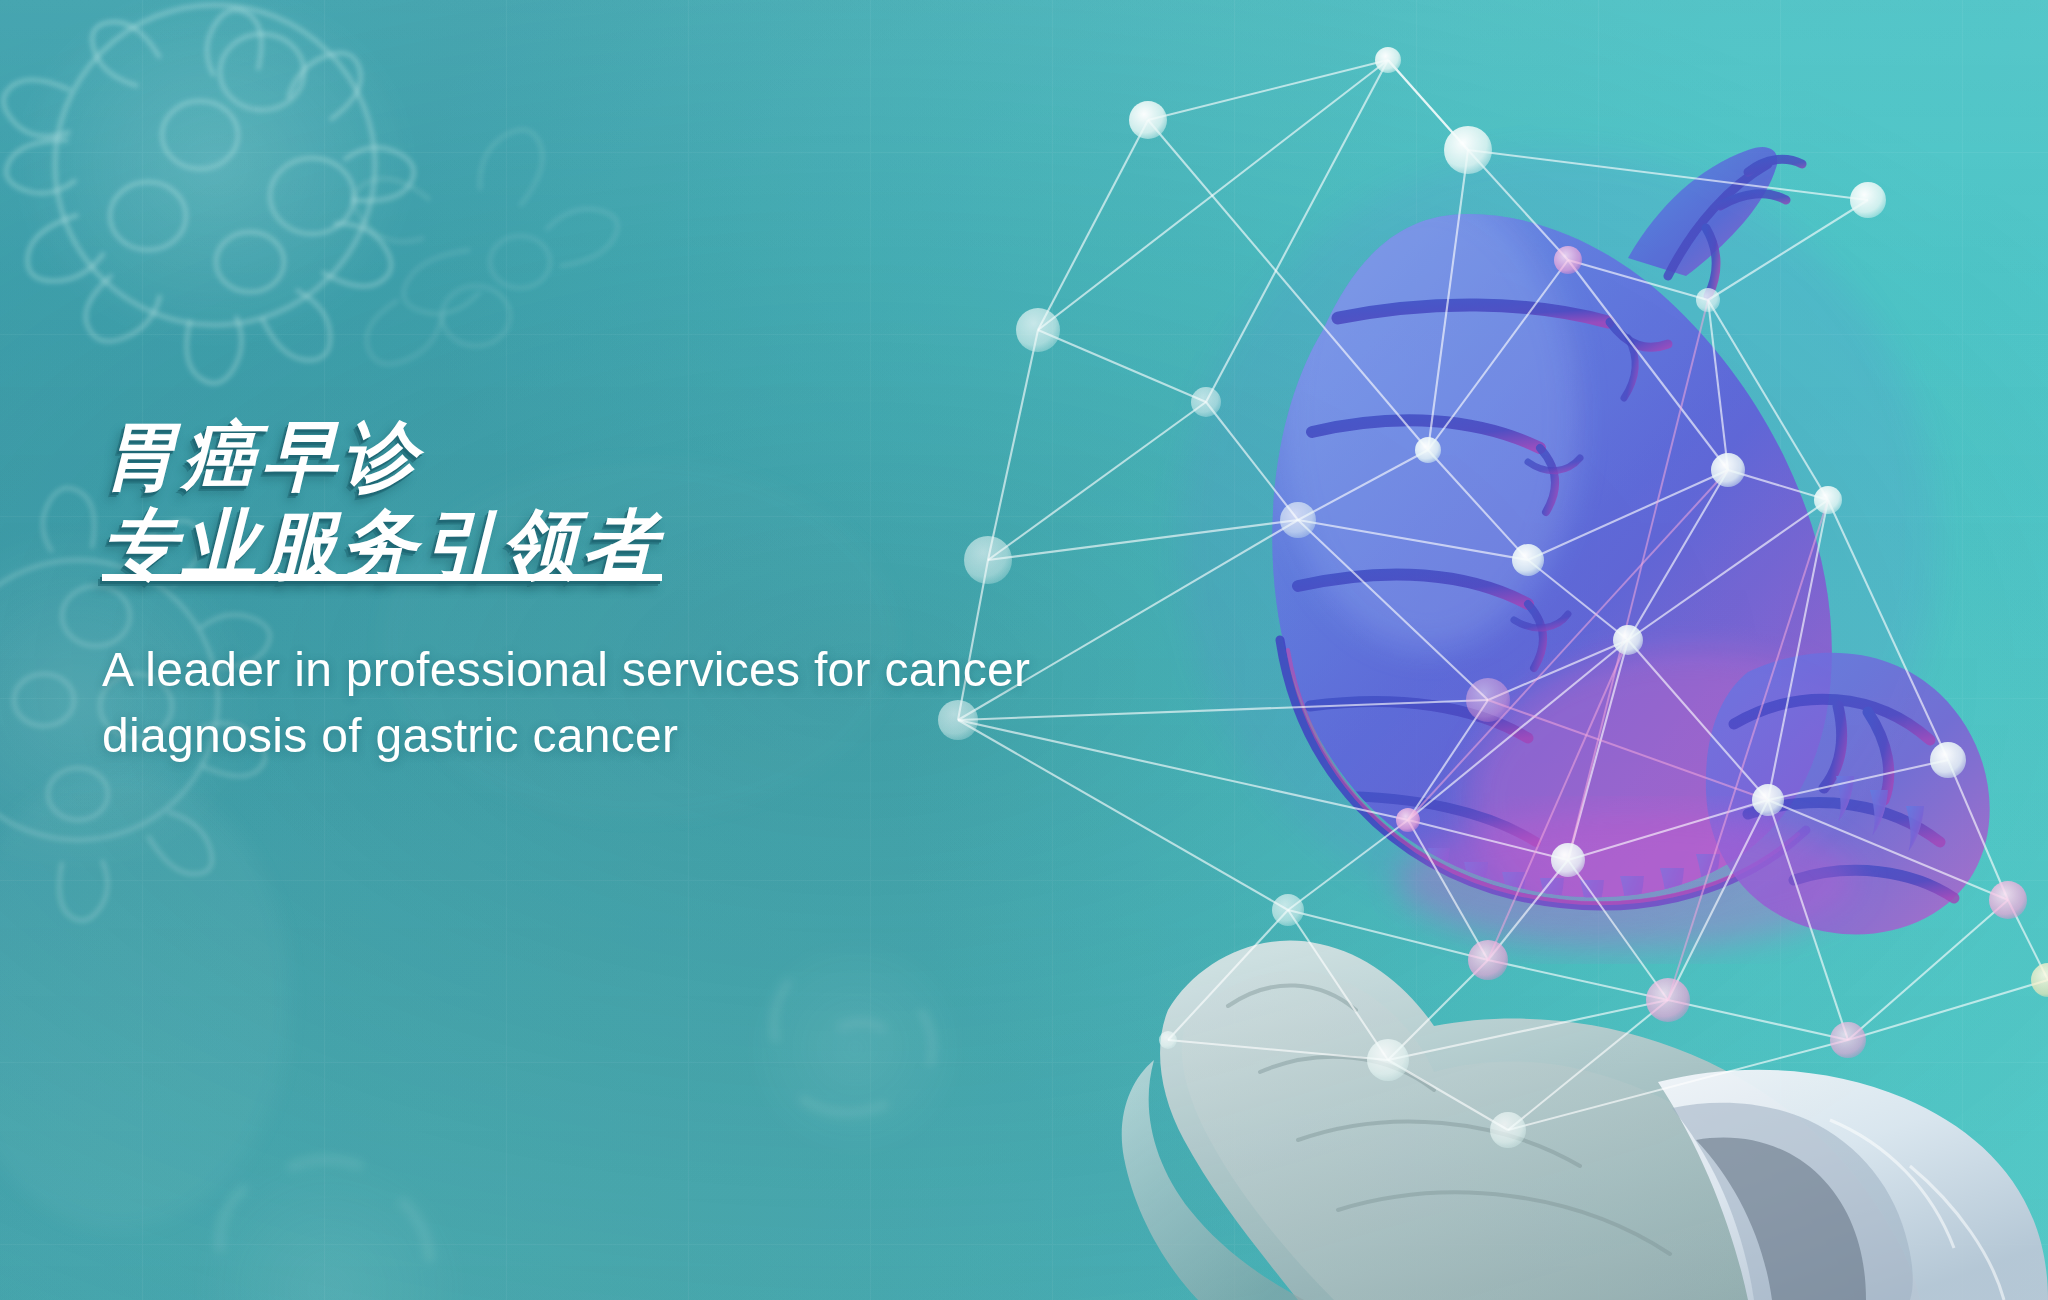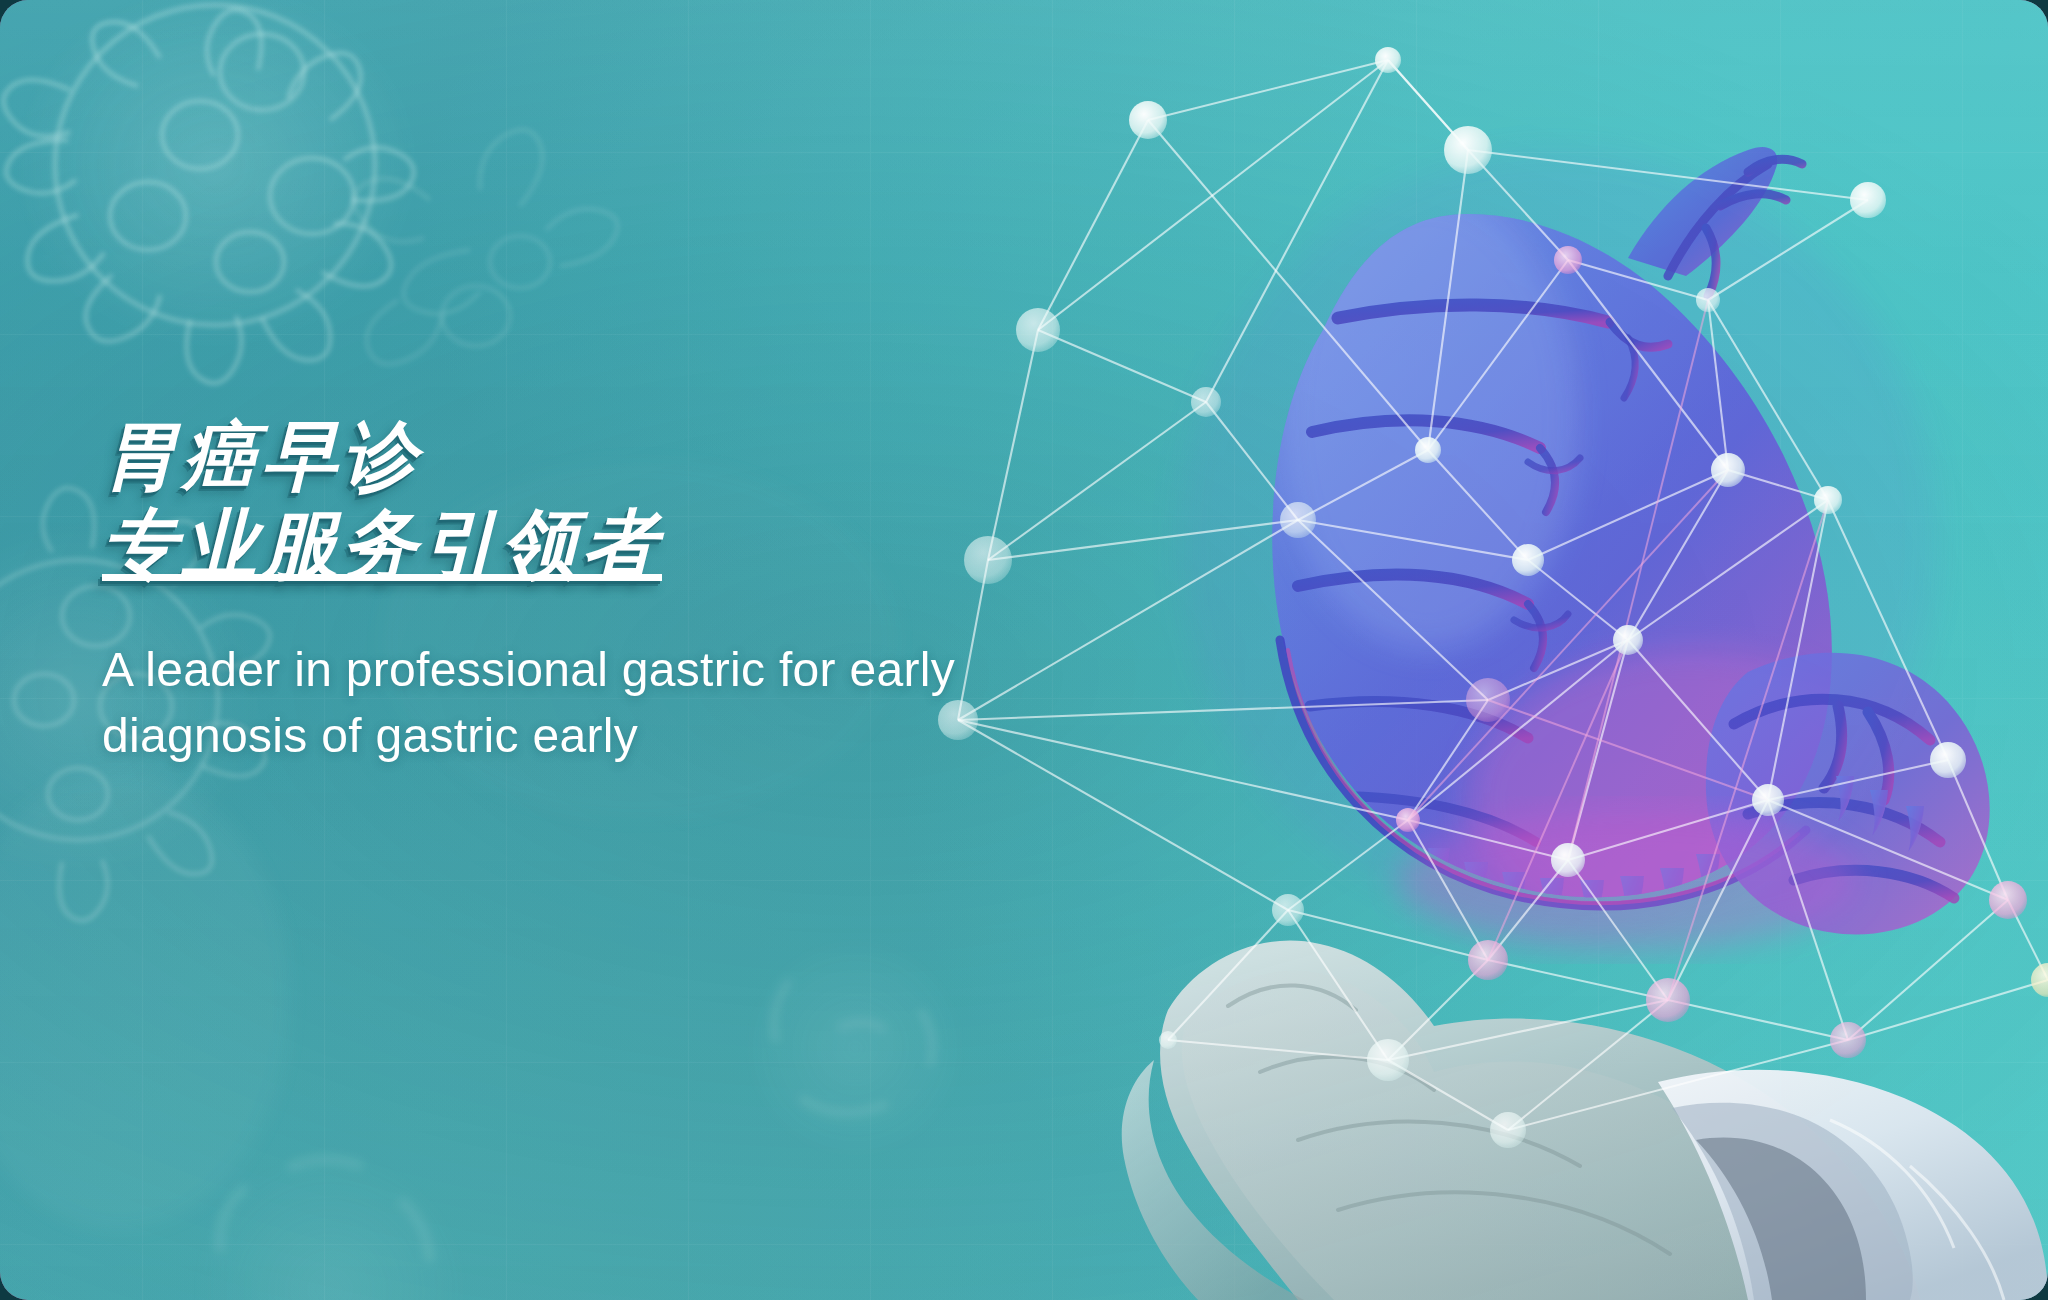--- a/index.html
+++ b/index.html
@@ -5,21 +5,20 @@
   html,body{margin:0;padding:0;background:#0e3a42;}
   *{box-sizing:border-box;}
 
   #banner{
     position:relative;
     width:2048px;
     height:1300px;
     overflow:hidden;
     font-family:"Liberation Sans","DejaVu Sans",sans-serif;
     background:#be185d;
-    border-radius:28px;
   }
 
   
   .bg-base{
     position:absolute;inset:0;
     background:
       radial-gradient(120% 90% at 86% 18%, #4ec6c8 0%, rgba(78,198,200,0) 55%),
       radial-gradient(90% 80% at 96% 62%, #55cfcd 0%, rgba(85,207,205,0) 58%),
       radial-gradient(95% 95% at 10% 6%,  #3fa3ae 0%, rgba(63,163,174,0) 62%),
       radial-gradient(80% 70% at 28% 96%, #4fb1b6 0%, rgba(79,177,182,0) 60%),
@@ -531,18 +530,18 @@
           <circle cx="1180" cy="980" r="17" fill="url(#nodeY)" opacity=".9"></circle>
         </g>
       </g>
     </svg>
   </div>
 
   <div class="copy">
     <div class="headline l1">胃癌早诊</div>
     <div class="headline l2">专业服务引领者</div>
     <div class="subcopy">
-      <span class="sl">A leader in professional gastric for early</span>
-      <span class="sl">diagnosis of gastric early</span>
+      <span class="sl">A leader in professional services for cancer</span>
+      <span class="sl">diagnosis of gastric cancer</span>
     </div>
   </div>
 
 </div>
 
 </body></html>

